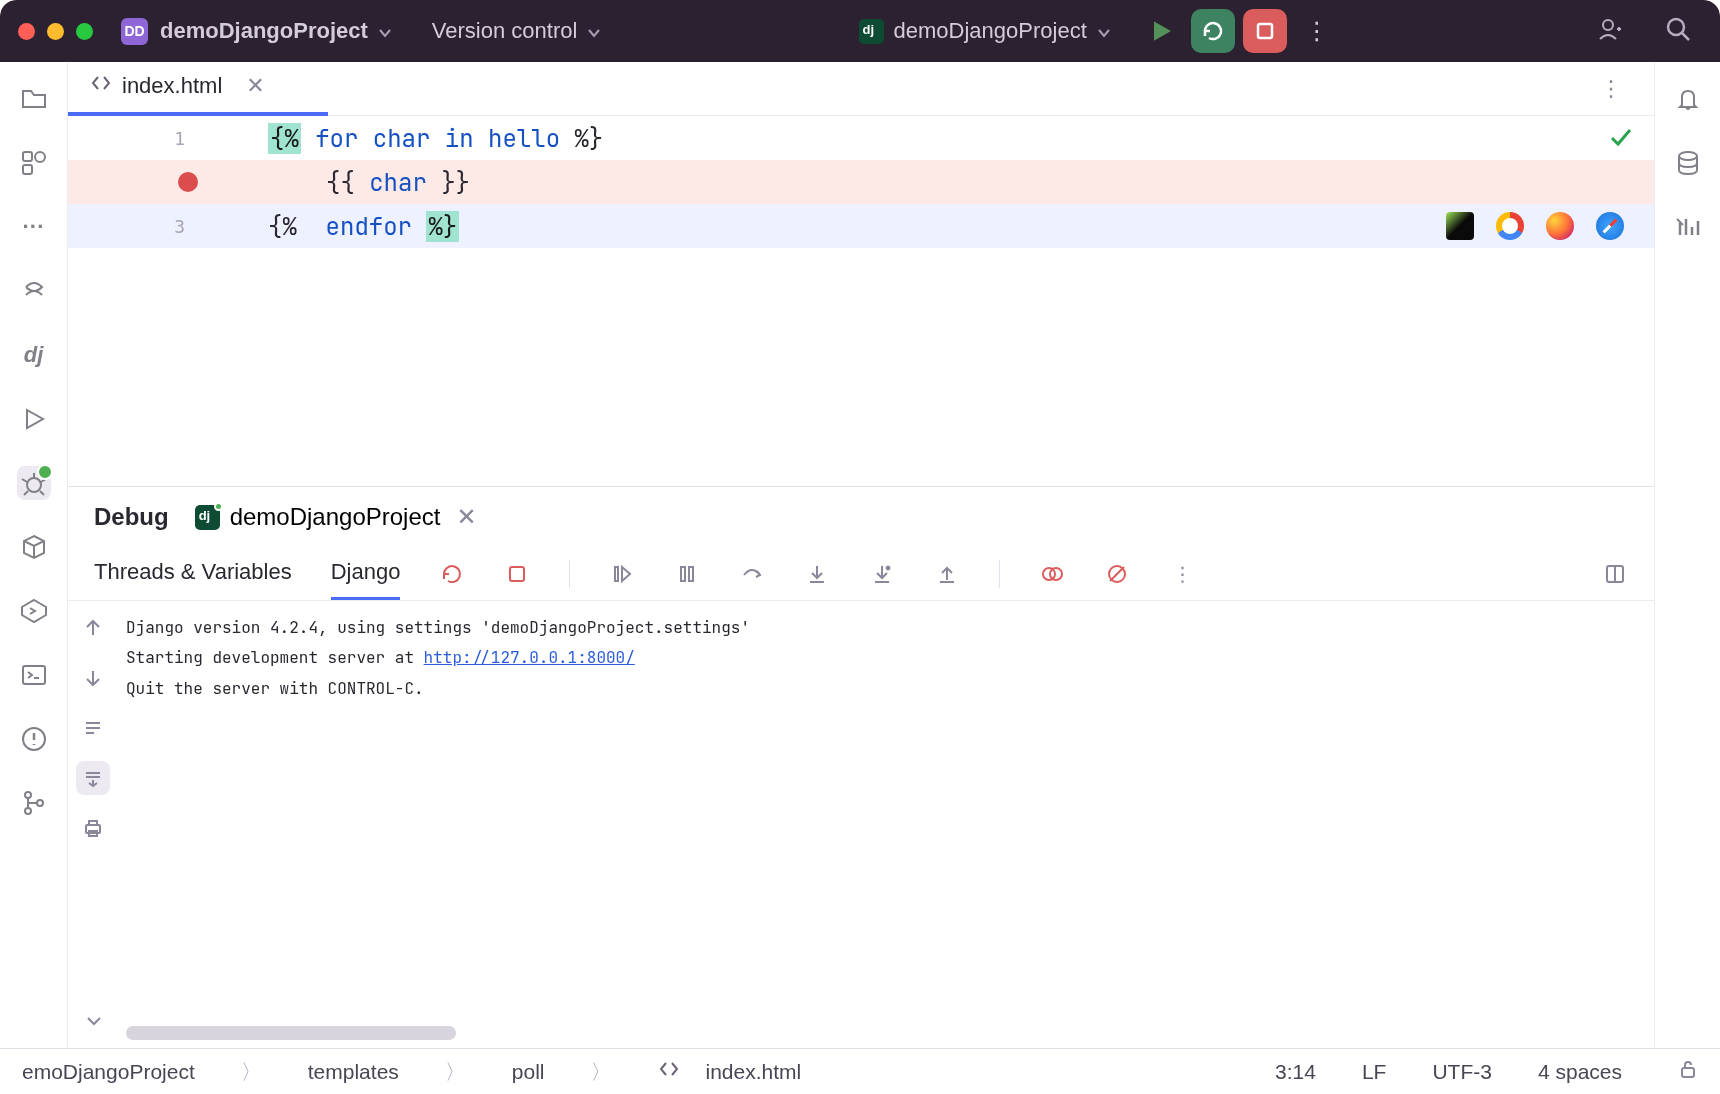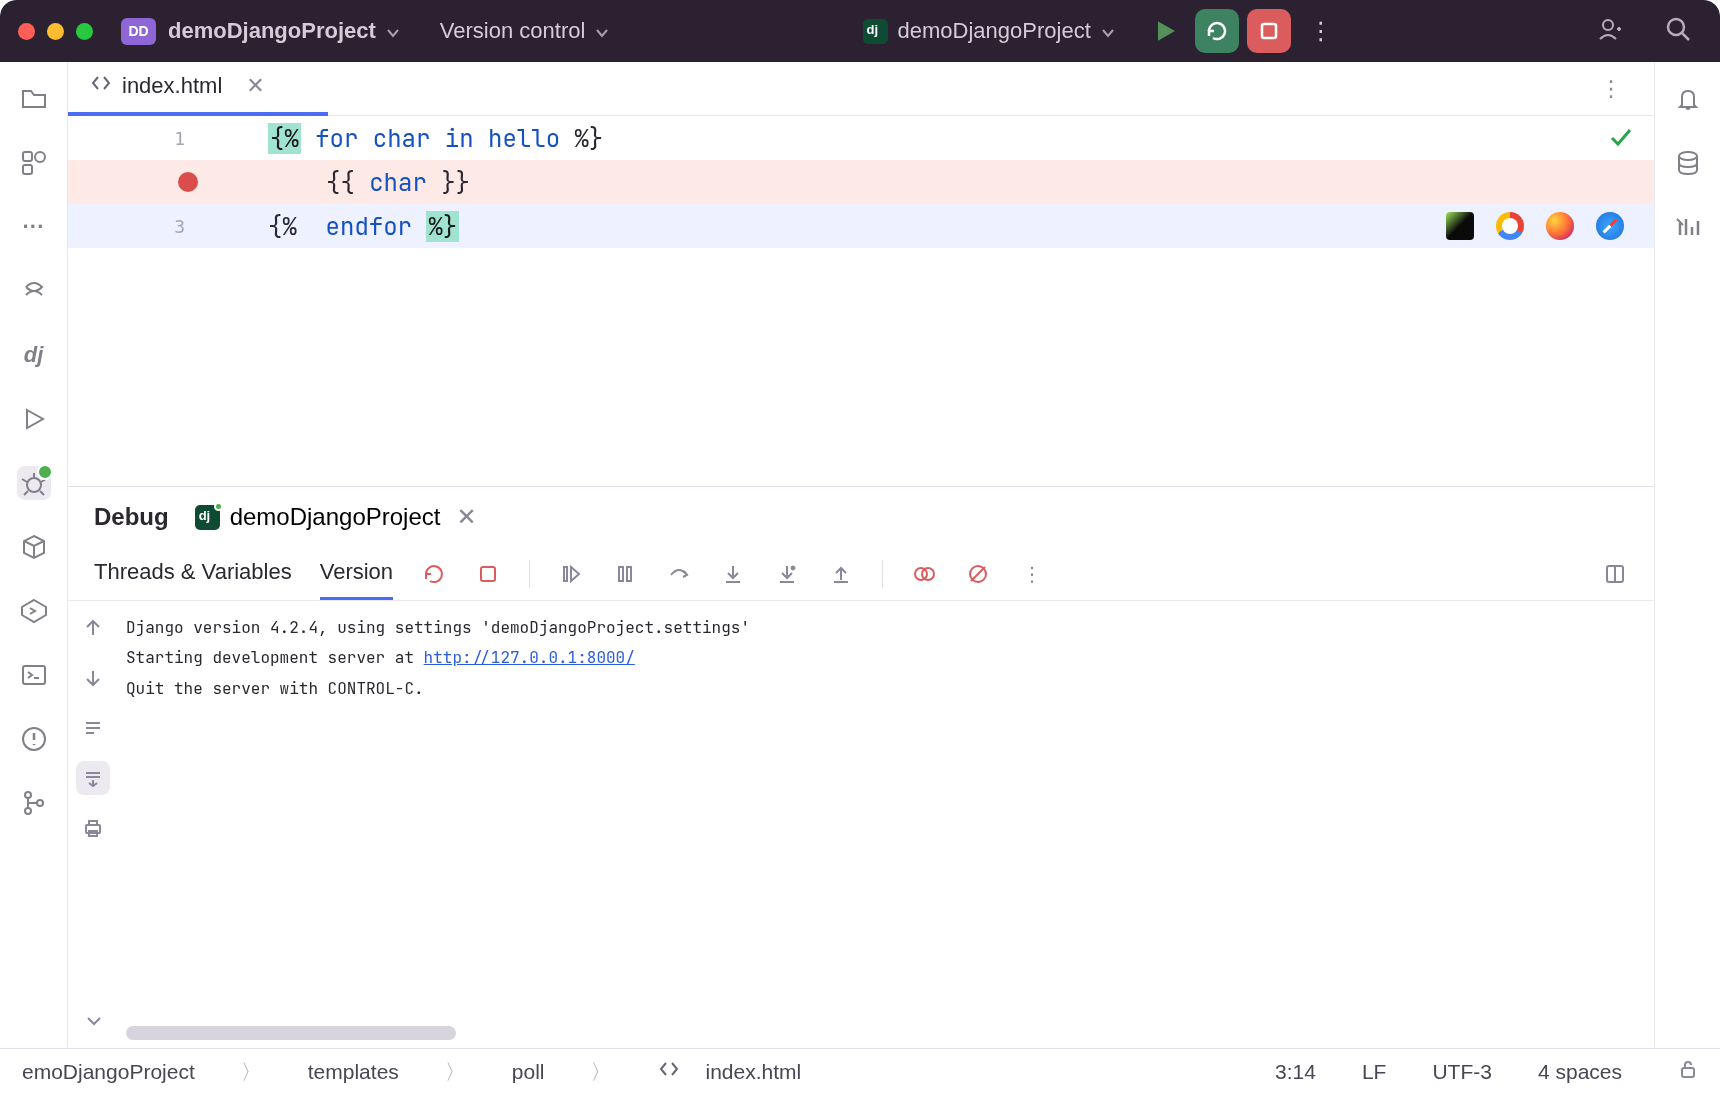--- a/index.html
+++ b/index.html
@@ -1,21 +1,21 @@
 <!DOCTYPE html>
 <html><head>
 <meta charset="utf-8">
 <style>
 * { margin:0; padding:0; box-sizing:border-box; }
 body { width:1720px; height:1094px; font-family:-apple-system,BlinkMacSystemFont,"Segoe UI",sans-serif; font-size:18px; background:#fff; overflow:hidden; position:relative; border-radius:16px; }
 .top-bar { height:62px; background:#2b2130; display:flex; align-items:center; padding:0 18px; color:#d4ccd8; border-radius:16px 16px 0 0; }
 .traffic { display:flex; gap:12px; margin-right:28px; }
 .traffic span { width:17px; height:17px; border-radius:50%; }
 .tl-red{background:#ff5f57;} .tl-yel{background:#febc2e;} .tl-grn{background:#28c840;}
-.dd-badge { width:35px; height:27px; border-radius:6px; background:#8e66d6; display:flex; align-items:center; justify-content:center; color:#fff; font-weight:700; font-size:14px; margin-right:12px; }
+.dd-badge { width:27px; height:27px; border-radius:6px; background:#8e66d6; display:flex; align-items:center; justify-content:center; color:#fff; font-weight:700; font-size:14px; margin-right:12px; }
 .proj-drop { display:flex; align-items:center; gap:10px; cursor:pointer; font-size:22px; font-weight:600; }
 .vc-drop { margin-left:40px; font-size:22px; display:flex; gap:10px; cursor:pointer; }
 .run-cfg { margin-left:auto; margin-right:8px; display:flex; align-items:center; gap:10px; cursor:pointer; font-size:22px; }
 .dj-ico { width:25px; height:25px; background:#0e4b33; border-radius:5px; position:relative; }
 .dj-ico::after{content:"dj"; color:#fff; font-size:13px; font-weight:700; position:absolute; top:3px; left:4px;}
 .run-btns { margin-left:20px; display:flex; gap:8px; align-items:center; }
 .rb { width:44px; height:44px; border-radius:10px; display:flex; align-items:center; justify-content:center; cursor:pointer; }
 .rb-run svg { stroke:#549159; fill:#549159; }
 .rb-rerun { background:#3d8361; } .rb-stop { background:#db5c5c; }
 .rb-more { color:#d4ccd8; font-size:24px; }
@@ -52,21 +52,21 @@
 .insp-ok { position:absolute; top:8px; right:20px; }
 .insp-ok svg { stroke:#2aa34a; fill:none; }
 .browser-icons { position:absolute; top:88px; right:30px; display:flex; gap:22px; align-items:center; height:44px; }
 .brw { width:28px; height:28px; border-radius:50%; }
 .debug-panel { flex:1; border-top:1px solid #e3e0e9; display:flex; flex-direction:column; }
 .dp-tabs { height:60px; display:flex; align-items:center; padding:0 26px; gap:26px; font-size:24px; }
 .dp-tab-debug { font-weight:700; color:#2b2730; }
 .dp-tab-cfg { display:flex; align-items:center; gap:10px; position:relative; }
 .dp-tab-cfg::after{content:""; position:absolute; bottom:-15px; left:-6px; right:-20px; height:0px;}
 .dp-tab-close { color:#8b869a; cursor:pointer; margin-left:6px; }
-.dp-toolbar { height:54px; display:flex; align-items:center; padding:0 26px; gap:28px; font-size:22px; border-bottom:1px solid #eceaf0; }
+.dp-toolbar { height:54px; display:flex; align-items:center; padding:0 26px; gap:39px; font-size:22px; border-bottom:1px solid #eceaf0; }
 .dp-sub { color:#2b2730; cursor:pointer; padding-bottom:4px; }
 .dp-sub.active { border-bottom:3px solid #4a6cf7; font-weight:500; padding-bottom:12px; margin-bottom:-12px; }
 .dp-tool-ico { width:26px; height:26px; display:flex; align-items:center; justify-content:center; cursor:pointer; }
 .dp-tool-ico svg { stroke:#8b869a; fill:none; width:22px; height:22px; }
 .dp-tool-ico.stop svg { stroke:#db5c5c; }
 .dp-tool-ico.rerun svg { stroke:#db5c5c; }
 .dp-sep { width:1px; height:28px; background:#e3e0e9; }
 .dp-right { margin-left:auto; }
 .console-body { flex:1; display:flex; }
 .console-gut { width:50px; display:flex; flex-direction:column; align-items:center; padding-top:10px; gap:16px; }
@@ -266,21 +266,21 @@
         <div class="dp-tab-cfg">
           <span class="dj-ico" style="position:relative">
               <span style="position:absolute;top:-3px;right:-3px;width:9px;height:9px;background:#4caf50;border-radius:50%;border:2px solid #fff"></span>
             </span>
           <span>demoDjangoProject</span>
           <span class="dp-tab-close">✕</span>
         </div>
       </div>
       <div class="dp-toolbar">
         <span class="dp-sub">Threads &amp; Variables</span>
-        <span class="dp-sub active">Version</span>
+        <span class="dp-sub active">Django</span>
         <span class="dp-tool-ico rerun">
             <svg viewBox="0 0 22 22">
               <path d="M3 11 A8 8 0 1 1 7 18" stroke-width="2"></path>
               <path d="M3 16 L3 11 L8 11" stroke-width="2"></path>
             </svg>
           </span>
         <span class="dp-tool-ico stop">
             <svg viewBox="0 0 22 22">
               <rect x="4" y="4" width="14" height="14" rx="2" stroke-width="2"></rect>
             </svg>

